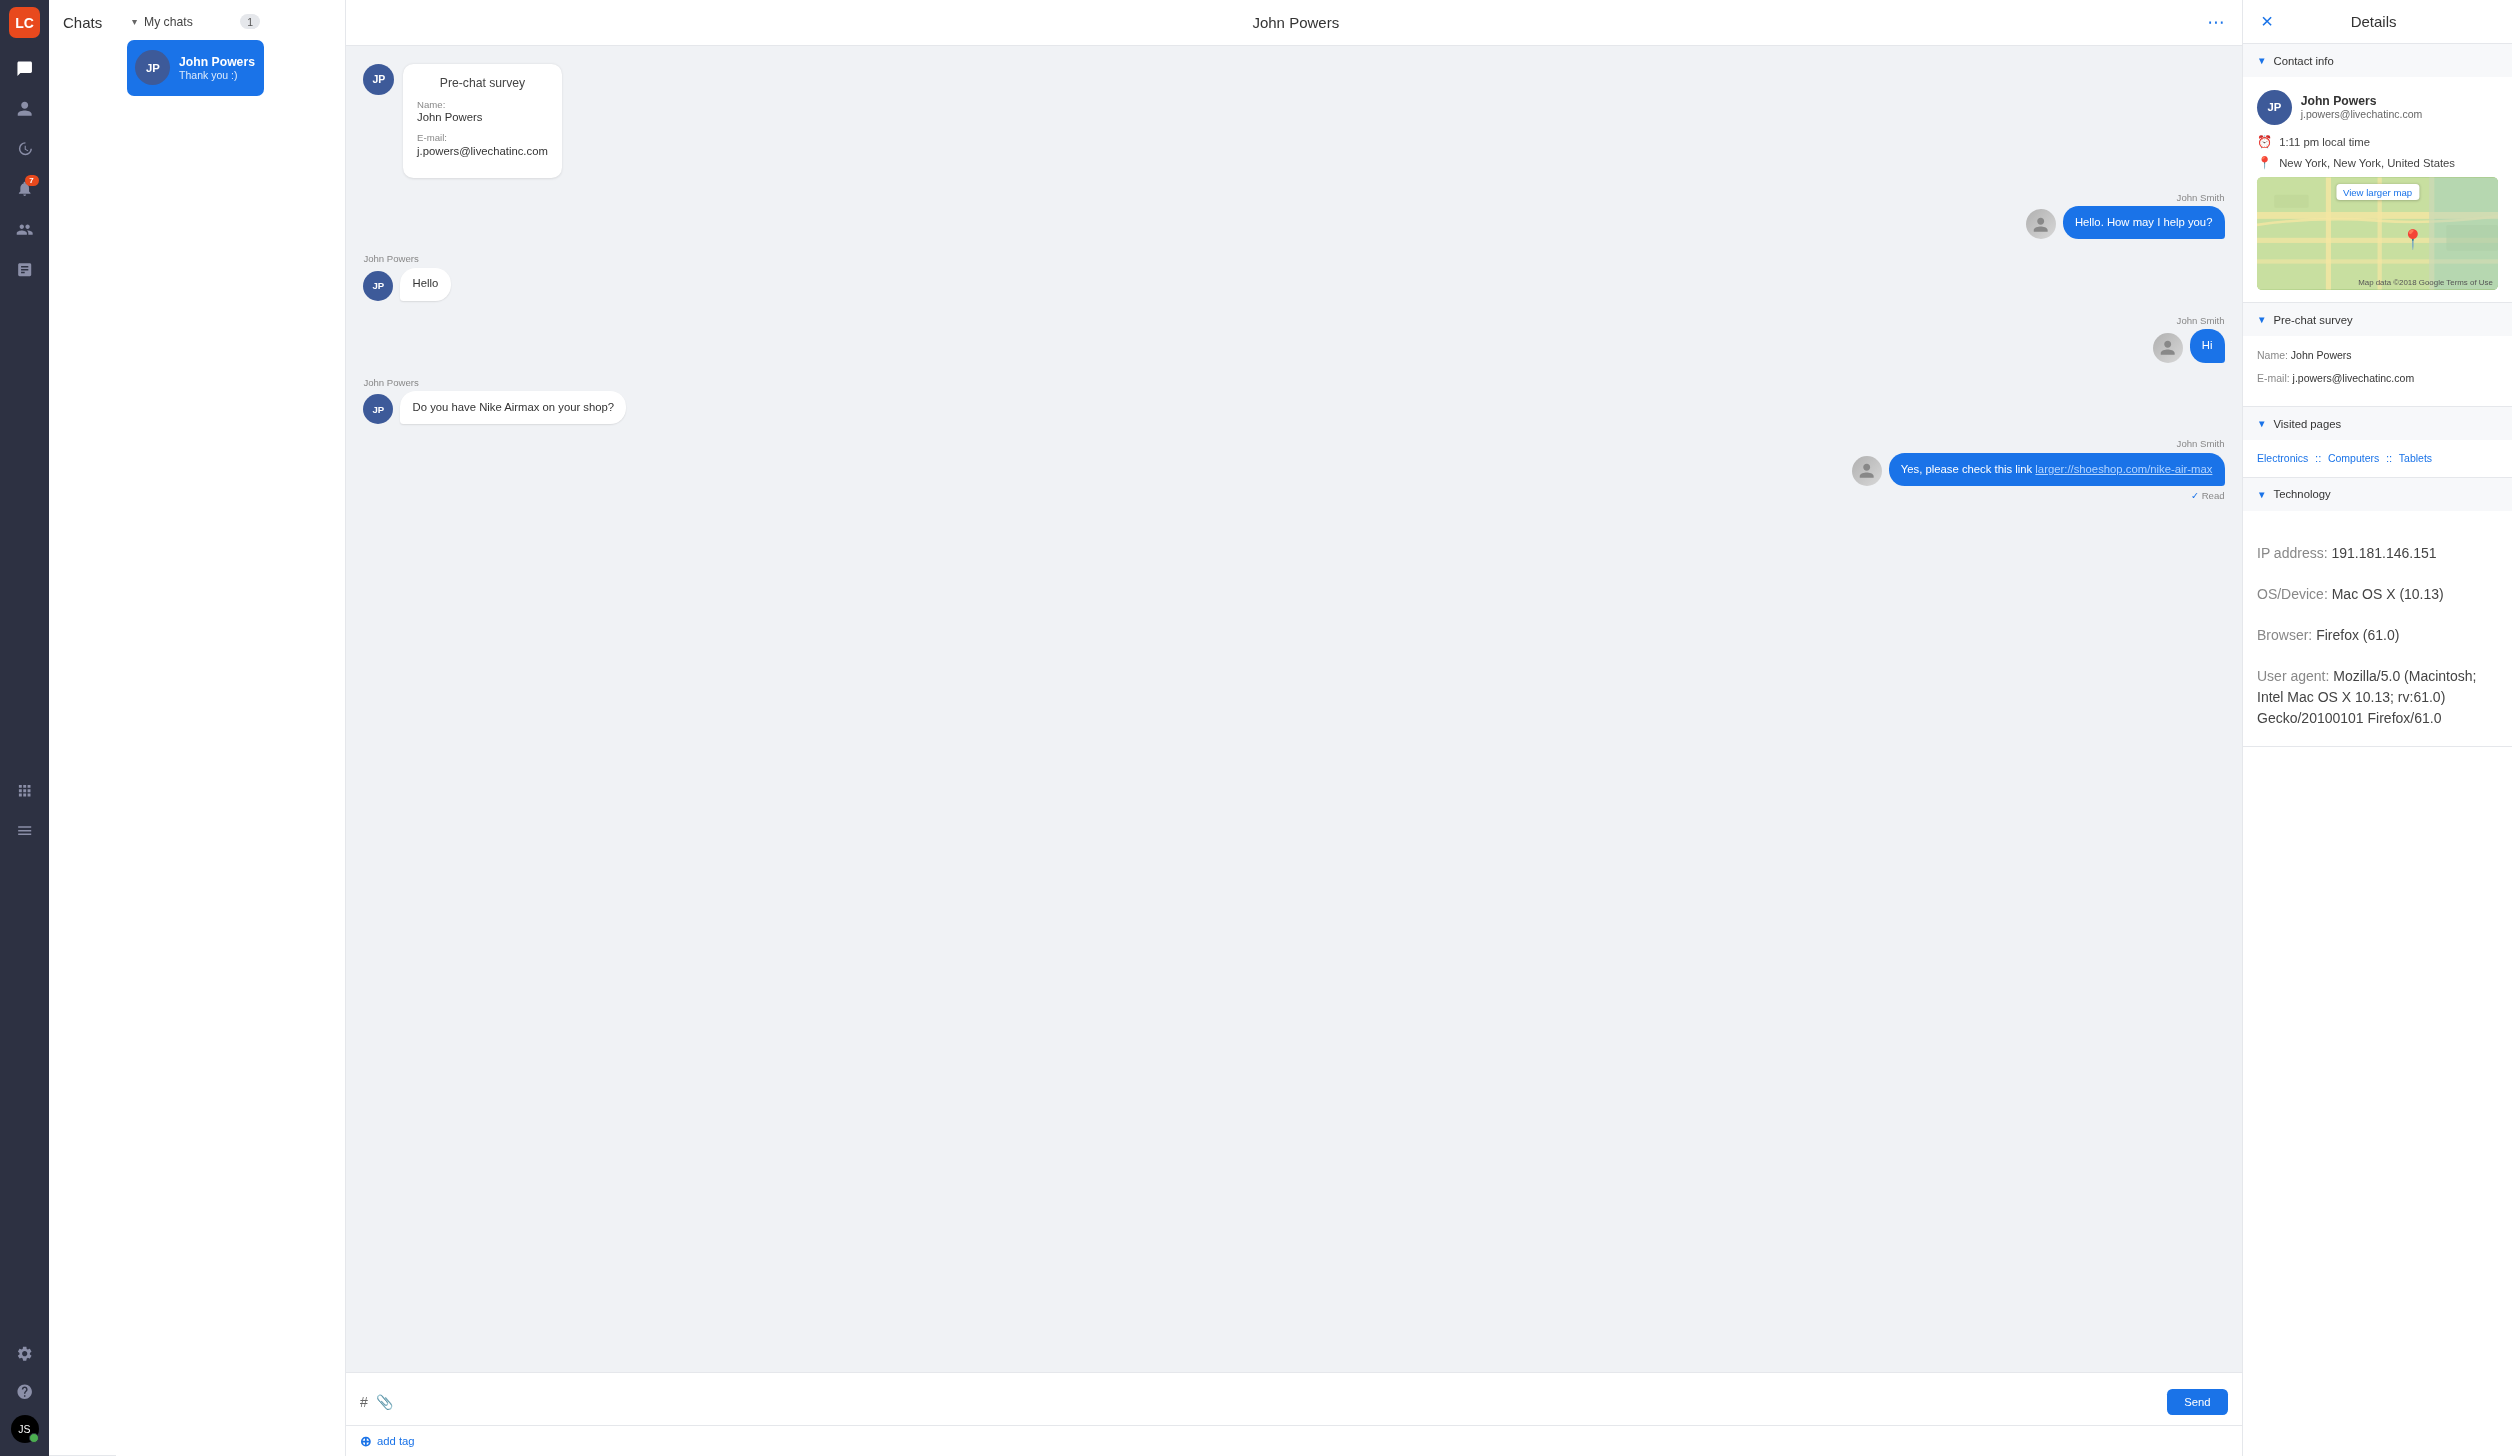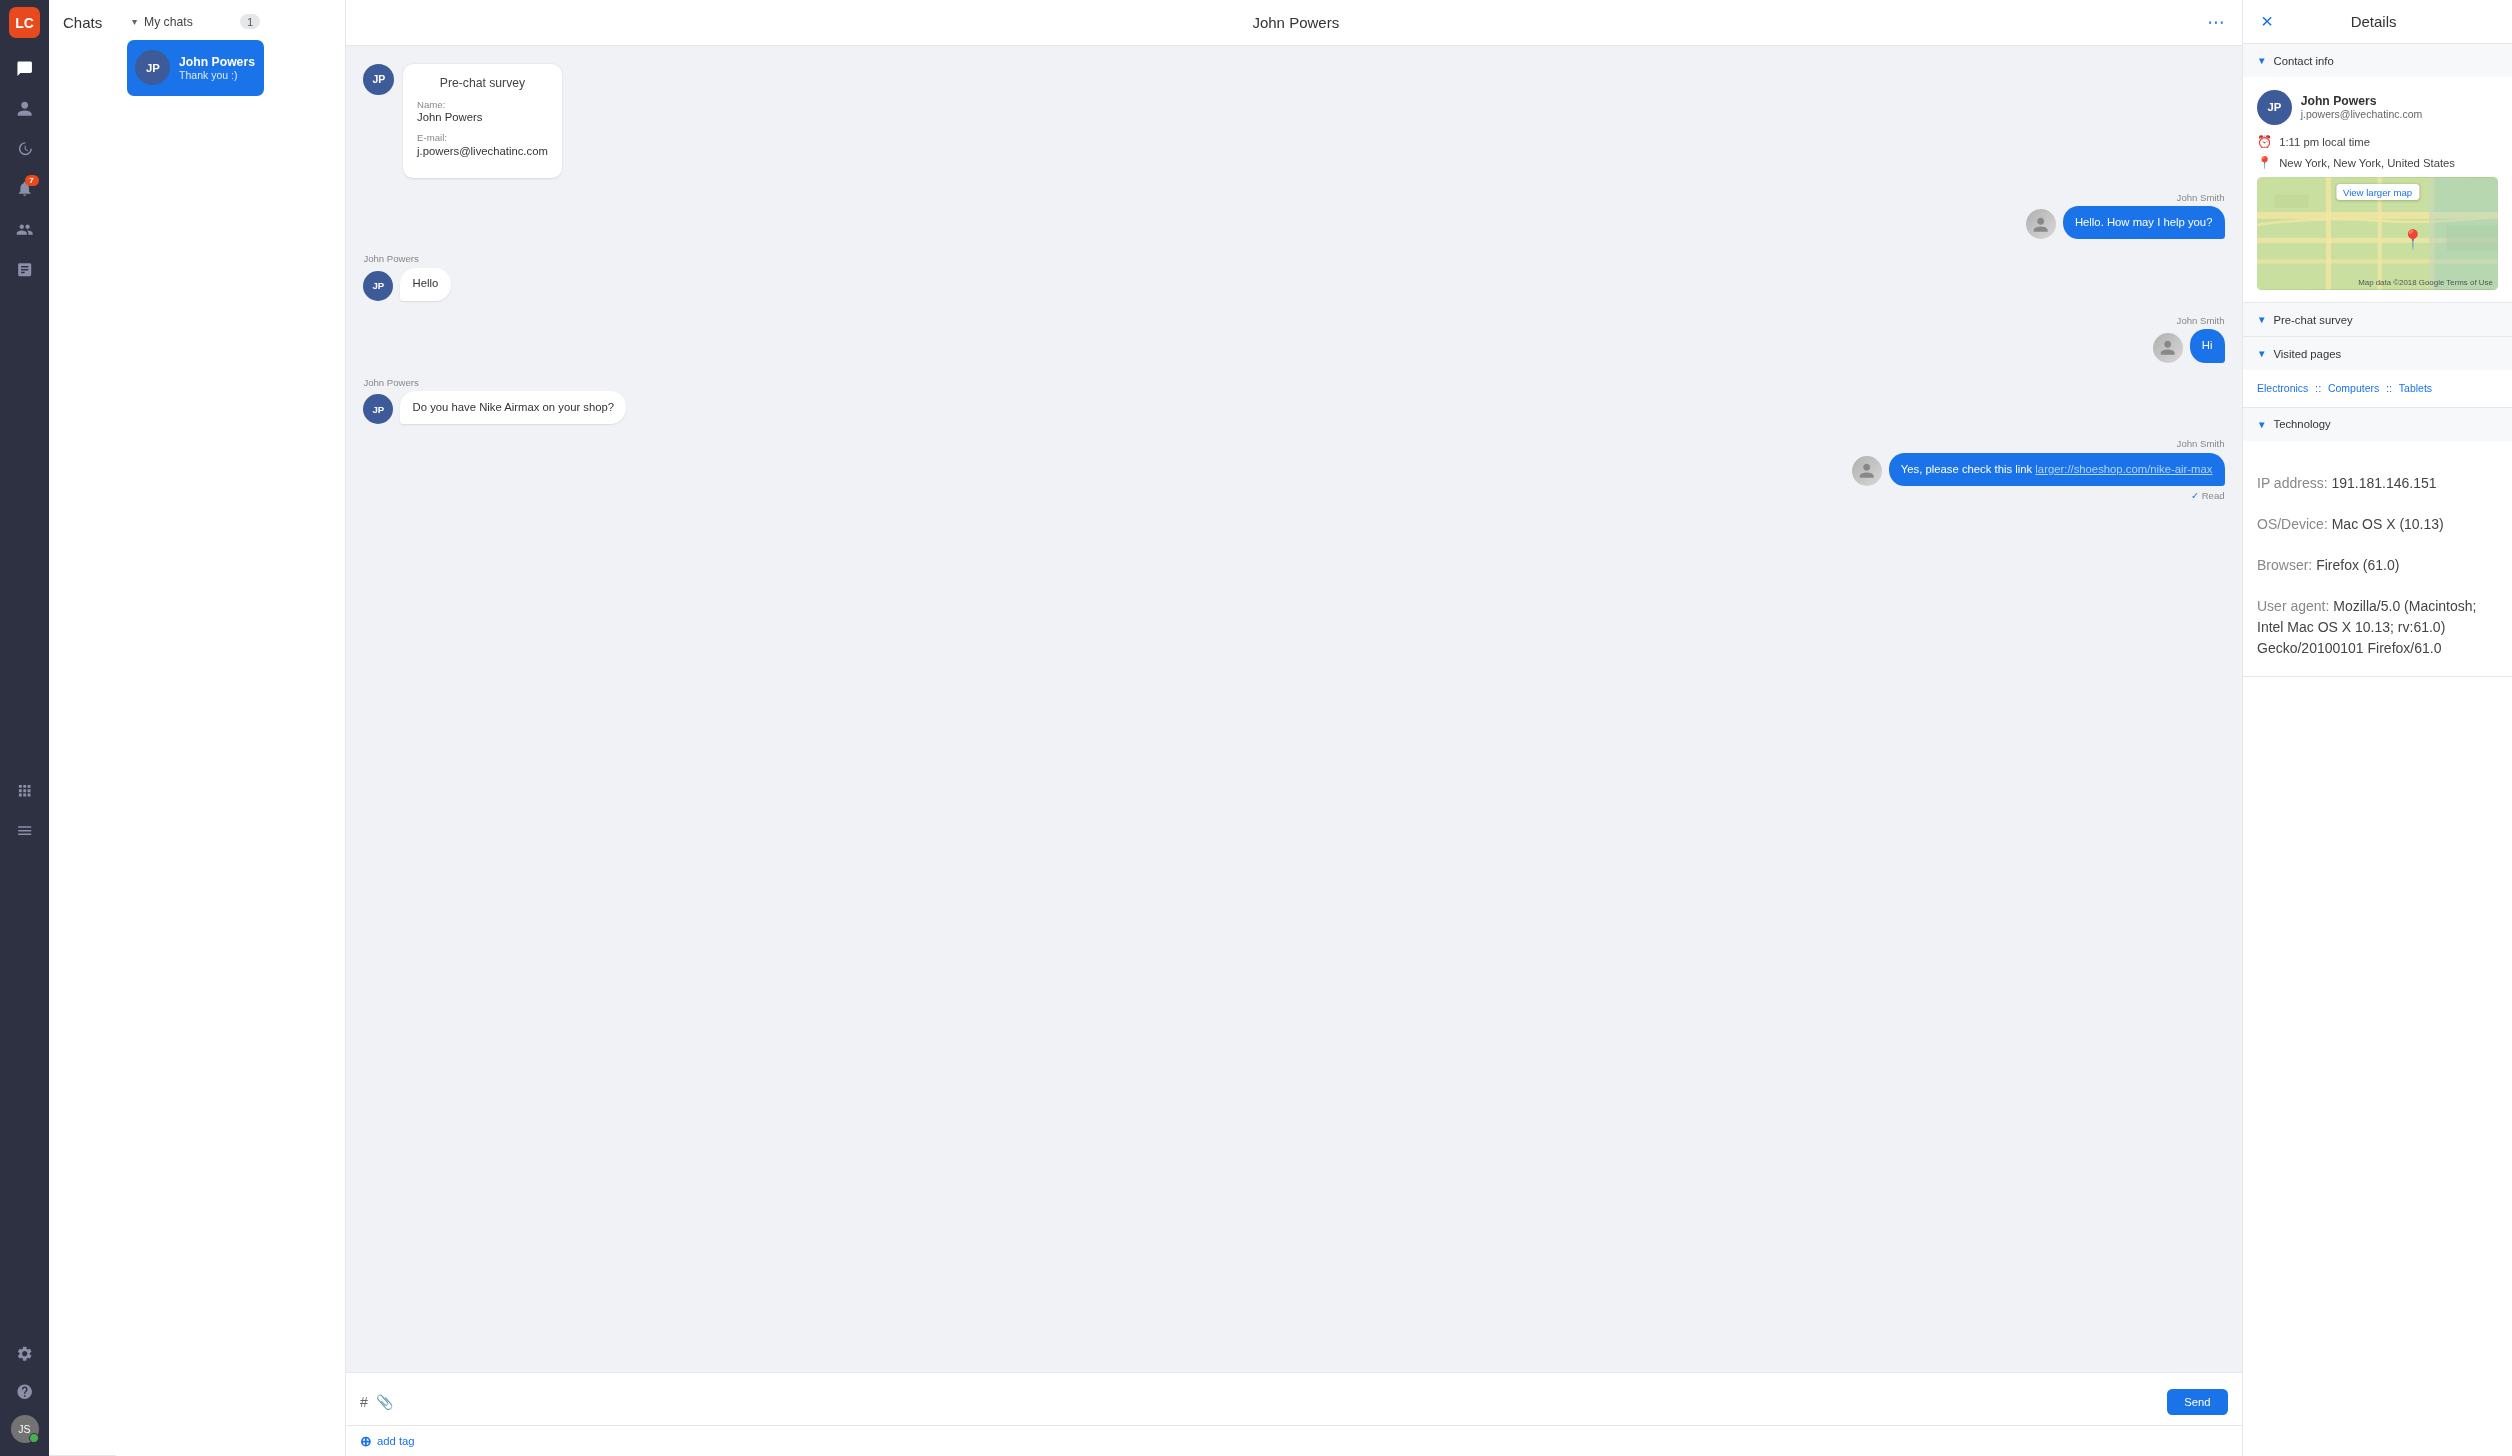--- a/index.html
+++ b/index.html
@@ -43,21 +43,21 @@
       font-weight: bold;
       border-radius: 8.7px;
       padding: 0.9px 3.5px;
       min-width: 14px;
       text-align: center;
     }
     .nav-bottom { margin-top: auto; }
     .nav-avatar {
       width: 28px; height: 28px;
       border-radius: 50%;
-      background: #737373;
+      background: #000000;
       display: flex; align-items: center; justify-content: center;
       color: white; font-size: 10.5px;
       position: relative;
     }
     .nav-avatar::after {
       content: '';
       position: absolute;
       bottom: 0; right: 0;
       width: 7.9px; height: 7.9px;
       background: #4caf50;
@@ -652,20 +652,30 @@
         </div>
       </div>
     </div>
   </div>
 
   <div class="details-section">
     <div class="section-header">
       <span class="section-chevron">▼</span>
       <span class="section-title">Pre-chat survey</span>
     </div>
+    <div class="section-body">
+      <div class="detail-row">
+        <span class="detail-label">Name:</span>
+        <span class="detail-value"> </span><span class="detail-value">John Powers</span>
+      </div>
+      <div class="detail-row">
+        <span class="detail-label">E-mail:</span>
+        <span class="detail-value"> </span><span class="detail-value">j.powers@livechatinc.com</span>
+      </div>
+    </div>
   </div>
 
   <div class="details-section">
     <div class="section-header">
       <span class="section-chevron">▼</span>
       <span class="section-title">Visited pages</span>
     </div>
     <div class="section-body">
       <div>
         <a href="#" class="visited-link">Electronics</a>

